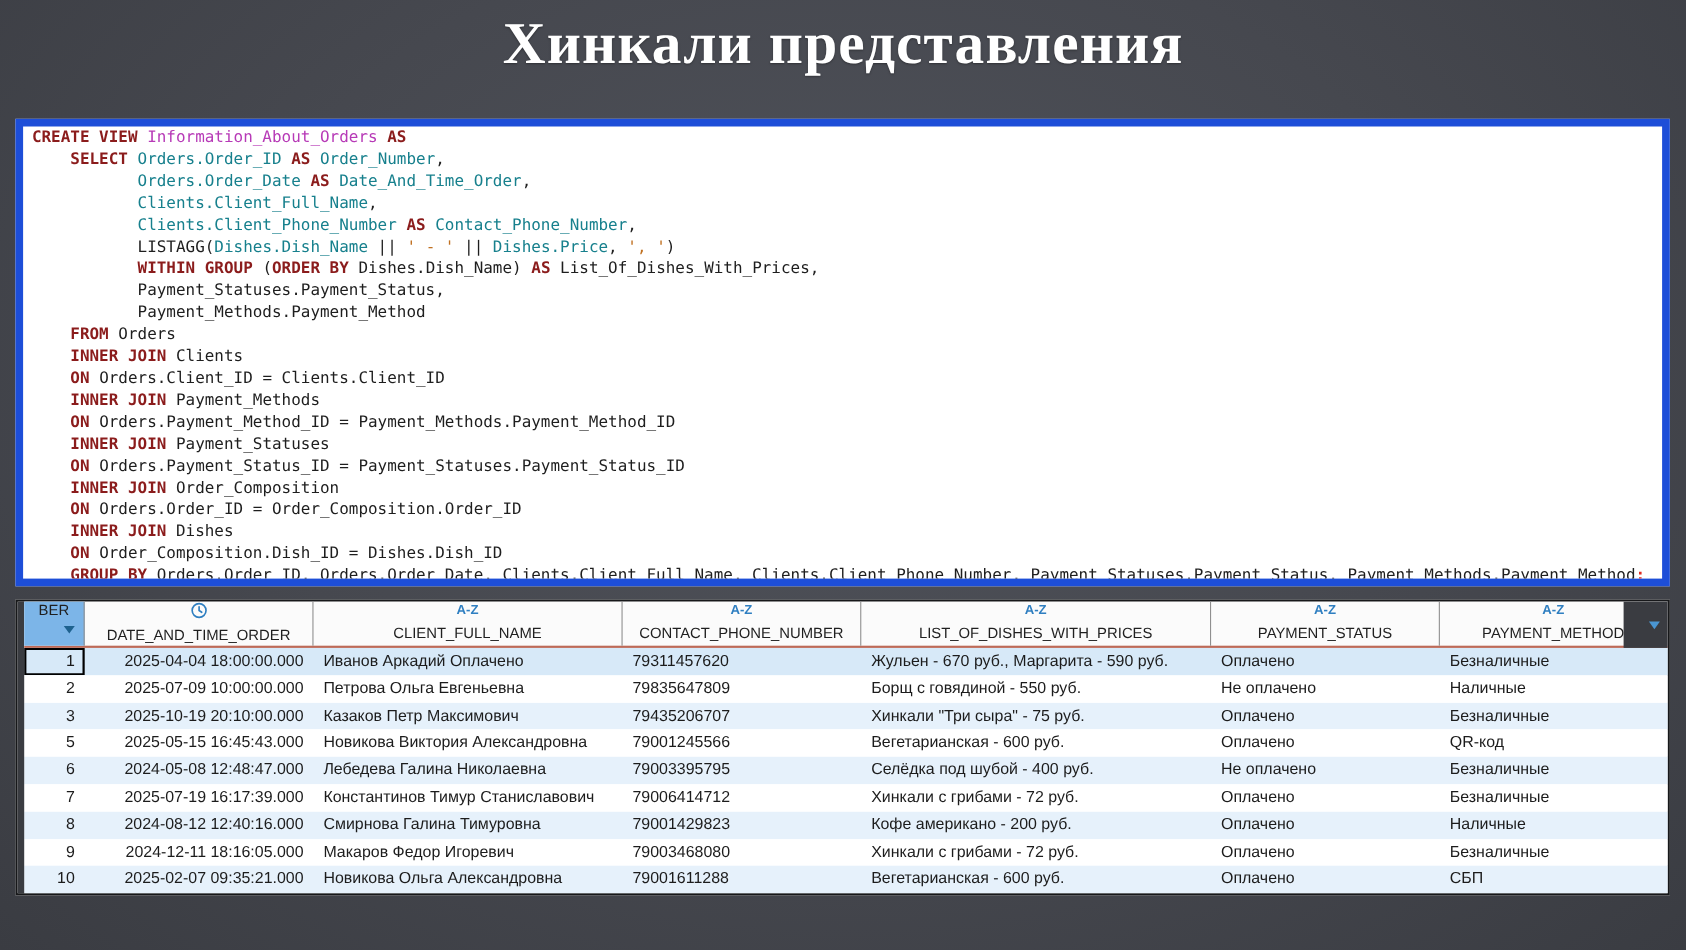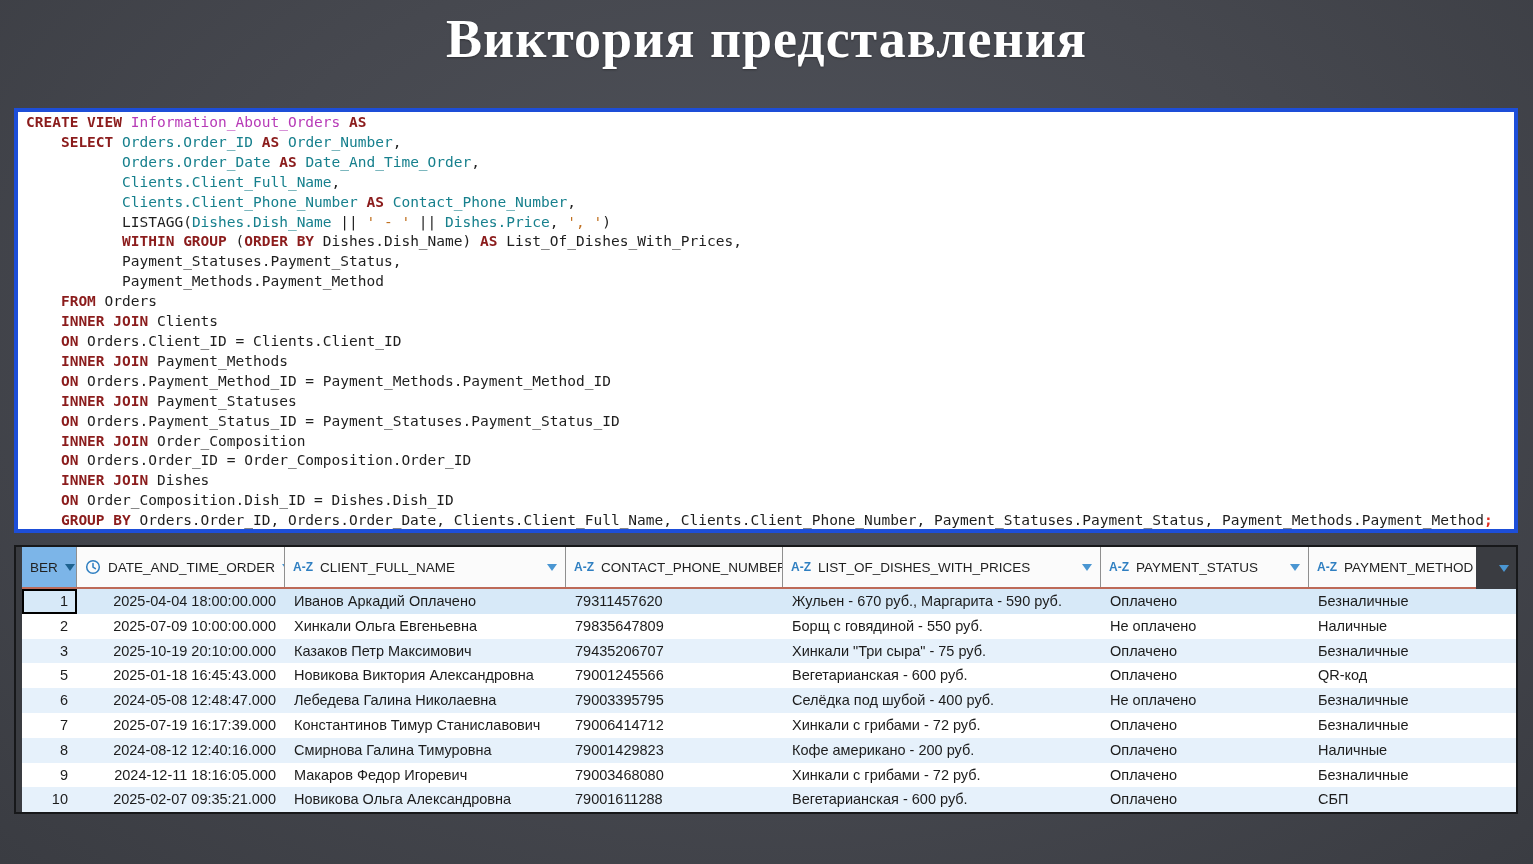--- a/index.html
+++ b/index.html
@@ -10,21 +10,21 @@
   }
   .slide-title{
     position:absolute;top:8px;left:0;width:100%;
     text-align:center;color:#ffffff;
     font-family:"Liberation Serif",serif;font-weight:bold;font-size:54px;
     letter-spacing:1px;text-shadow:0 1px 2px rgba(0,0,0,.35);
   }
   
   .sql-panel{
     position:absolute;left:14px;top:108px;width:1504px;height:425px;box-sizing:border-box;
-    background:#ffffff;border:4px solid #1d4ed8;
+    background:#ffffff;border:7px solid #1d4ed8;
     font-family:"DejaVu Sans Mono",monospace;font-size:14.5px;line-height:19.9px;
     color:#1e1e1e;padding:1px 4px 0 8px;overflow:hidden;
   }
   .code-line{white-space:pre;}
   .tok-kw{color:var(--kw,#8b1c1c);font-weight:bold;}
   .tok-mg{color:var(--mg,#b73ab7);}
   .tok-id{color:var(--id,#17808d);}
   .tok-str{color:var(--str,#c07020);}
   .tok-pl{color:#1e1e1e;}
   .tok-semi{color:var(--semi,#e02b20);font-weight:bold;}
@@ -33,21 +33,21 @@
     position:absolute;left:14px;top:545px;width:1504px;height:269px;box-sizing:border-box;
     background:#ffffff;border:2px solid #17181a;
   }
   .gutter{position:absolute;left:0;top:0;width:6px;height:100%;background:#3a3c41;}
   .grid-header{
     display:flex;height:40px;margin-left:6px;background:#fbfbfb;
     border-bottom:2px solid var(--hdrline,#bd6a58);position:relative;
   }
   .hcell{
     display:flex;align-items:center;gap:7px;padding:0 8px;box-sizing:border-box;
-    border-right:1px solid #8f8f8f;font-size:13.5px;color:#1f1f1f;white-space:nowrap;overflow:hidden;
+    border-right:1px solid #8f8f8f;font-size:13.5px;color:#1f1f1f;white-space:nowrap;overflow:hidden;flex-direction:column;
   }
   .hcell:last-child{border-right:none;}
   .hcell.selected{background:var(--selhdr,#7cb5e8);}
   .arrow{
     margin-left:auto;flex:0 0 auto;width:0;height:0;
     border-left:5.5px solid transparent;border-right:5.5px solid transparent;
     border-top:7px solid var(--iconblue,#4a96d2);
   }
   .hcell.selected .arrow{border-top-color:#1e628f;}
   .az{font-size:12px;font-weight:bold;color:#2f7fc1;flex:0 0 auto;}
@@ -69,21 +69,21 @@
   .c1{width:208px;text-align:right;}
   .c2{width:281px;}
   .c3{width:217px;}
   .c4{width:318px;}
   .c5{width:208px;}
   .c6{flex:1;}
 </style>
 </head>
 <body>
 
-<div class="slide-title">Виктория представления</div>
+<div class="slide-title">Хинкали представления</div>
 
 <div class="sql-panel">
   <div id="sql-code">
       <div class="code-line"><span class="tok-kw">CREATE VIEW </span><span class="tok-mg">Information_About_Orders</span><span class="tok-pl"> </span><span class="tok-kw">AS</span></div>
       <div class="code-line"><span class="tok-pl">    </span><span class="tok-kw">SELECT </span><span class="tok-id">Orders.Order_ID</span><span class="tok-pl"> </span><span class="tok-kw">AS</span><span class="tok-pl"> </span><span class="tok-id">Order_Number</span><span class="tok-pl">,</span></div>
       <div class="code-line"><span class="tok-pl">           </span><span class="tok-id">Orders.Order_Date</span><span class="tok-pl"> </span><span class="tok-kw">AS</span><span class="tok-pl"> </span><span class="tok-id">Date_And_Time_Order</span><span class="tok-pl">,</span></div>
       <div class="code-line"><span class="tok-pl">           </span><span class="tok-id">Clients.Client_Full_Name</span><span class="tok-pl">,</span></div>
       <div class="code-line"><span class="tok-pl">           </span><span class="tok-id">Clients.Client_Phone_Number</span><span class="tok-pl"> </span><span class="tok-kw">AS</span><span class="tok-pl"> </span><span class="tok-id">Contact_Phone_Number</span><span class="tok-pl">,</span></div>
       <div class="code-line"><span class="tok-pl">           LISTAGG(</span><span class="tok-id">Dishes.Dish_Name</span><span class="tok-pl"> || </span><span class="tok-str">' - '</span><span class="tok-pl"> || </span><span class="tok-id">Dishes.Price</span><span class="tok-pl">, </span><span class="tok-str">', '</span><span class="tok-pl">)</span></div>
       <div class="code-line"><span class="tok-pl">           </span><span class="tok-kw">WITHIN GROUP</span><span class="tok-pl"> (</span><span class="tok-kw">ORDER BY</span><span class="tok-pl"> Dishes.Dish_Name) </span><span class="tok-kw">AS</span><span class="tok-pl"> List_Of_Dishes_With_Prices,</span></div>
@@ -155,38 +155,38 @@
         <div class="cell c1">2025-04-04 18:00:00.000</div>
         <div class="cell c2">Иванов Аркадий Оплачено</div>
         <div class="cell c3">79311457620</div>
         <div class="cell c4">Жульен - 670 руб., Маргарита - 590 руб.</div>
         <div class="cell c5">Оплачено</div>
         <div class="cell c6">Безналичные</div>
       </div>
       <div class="grid-row">
         <div class="cell c0">2</div>
         <div class="cell c1">2025-07-09 10:00:00.000</div>
-        <div class="cell c2">Хинкали Ольга Евгеньевна</div>
+        <div class="cell c2">Петрова Ольга Евгеньевна</div>
         <div class="cell c3">79835647809</div>
         <div class="cell c4">Борщ с говядиной - 550 руб.</div>
         <div class="cell c5">Не оплачено</div>
         <div class="cell c6">Наличные</div>
       </div>
       <div class="grid-row odd">
         <div class="cell c0">3</div>
         <div class="cell c1">2025-10-19 20:10:00.000</div>
         <div class="cell c2">Казаков Петр Максимович</div>
         <div class="cell c3">79435206707</div>
         <div class="cell c4">Хинкали "Три сыра" - 75 руб.</div>
         <div class="cell c5">Оплачено</div>
         <div class="cell c6">Безналичные</div>
       </div>
       <div class="grid-row">
         <div class="cell c0">5</div>
-        <div class="cell c1">2025-01-18 16:45:43.000</div>
+        <div class="cell c1">2025-05-15 16:45:43.000</div>
         <div class="cell c2">Новикова Виктория Александровна</div>
         <div class="cell c3">79001245566</div>
         <div class="cell c4">Вегетарианская - 600 руб.</div>
         <div class="cell c5">Оплачено</div>
         <div class="cell c6">QR-код</div>
       </div>
       <div class="grid-row odd">
         <div class="cell c0">6</div>
         <div class="cell c1">2024-05-08 12:48:47.000</div>
         <div class="cell c2">Лебедева Галина Николаевна</div>

